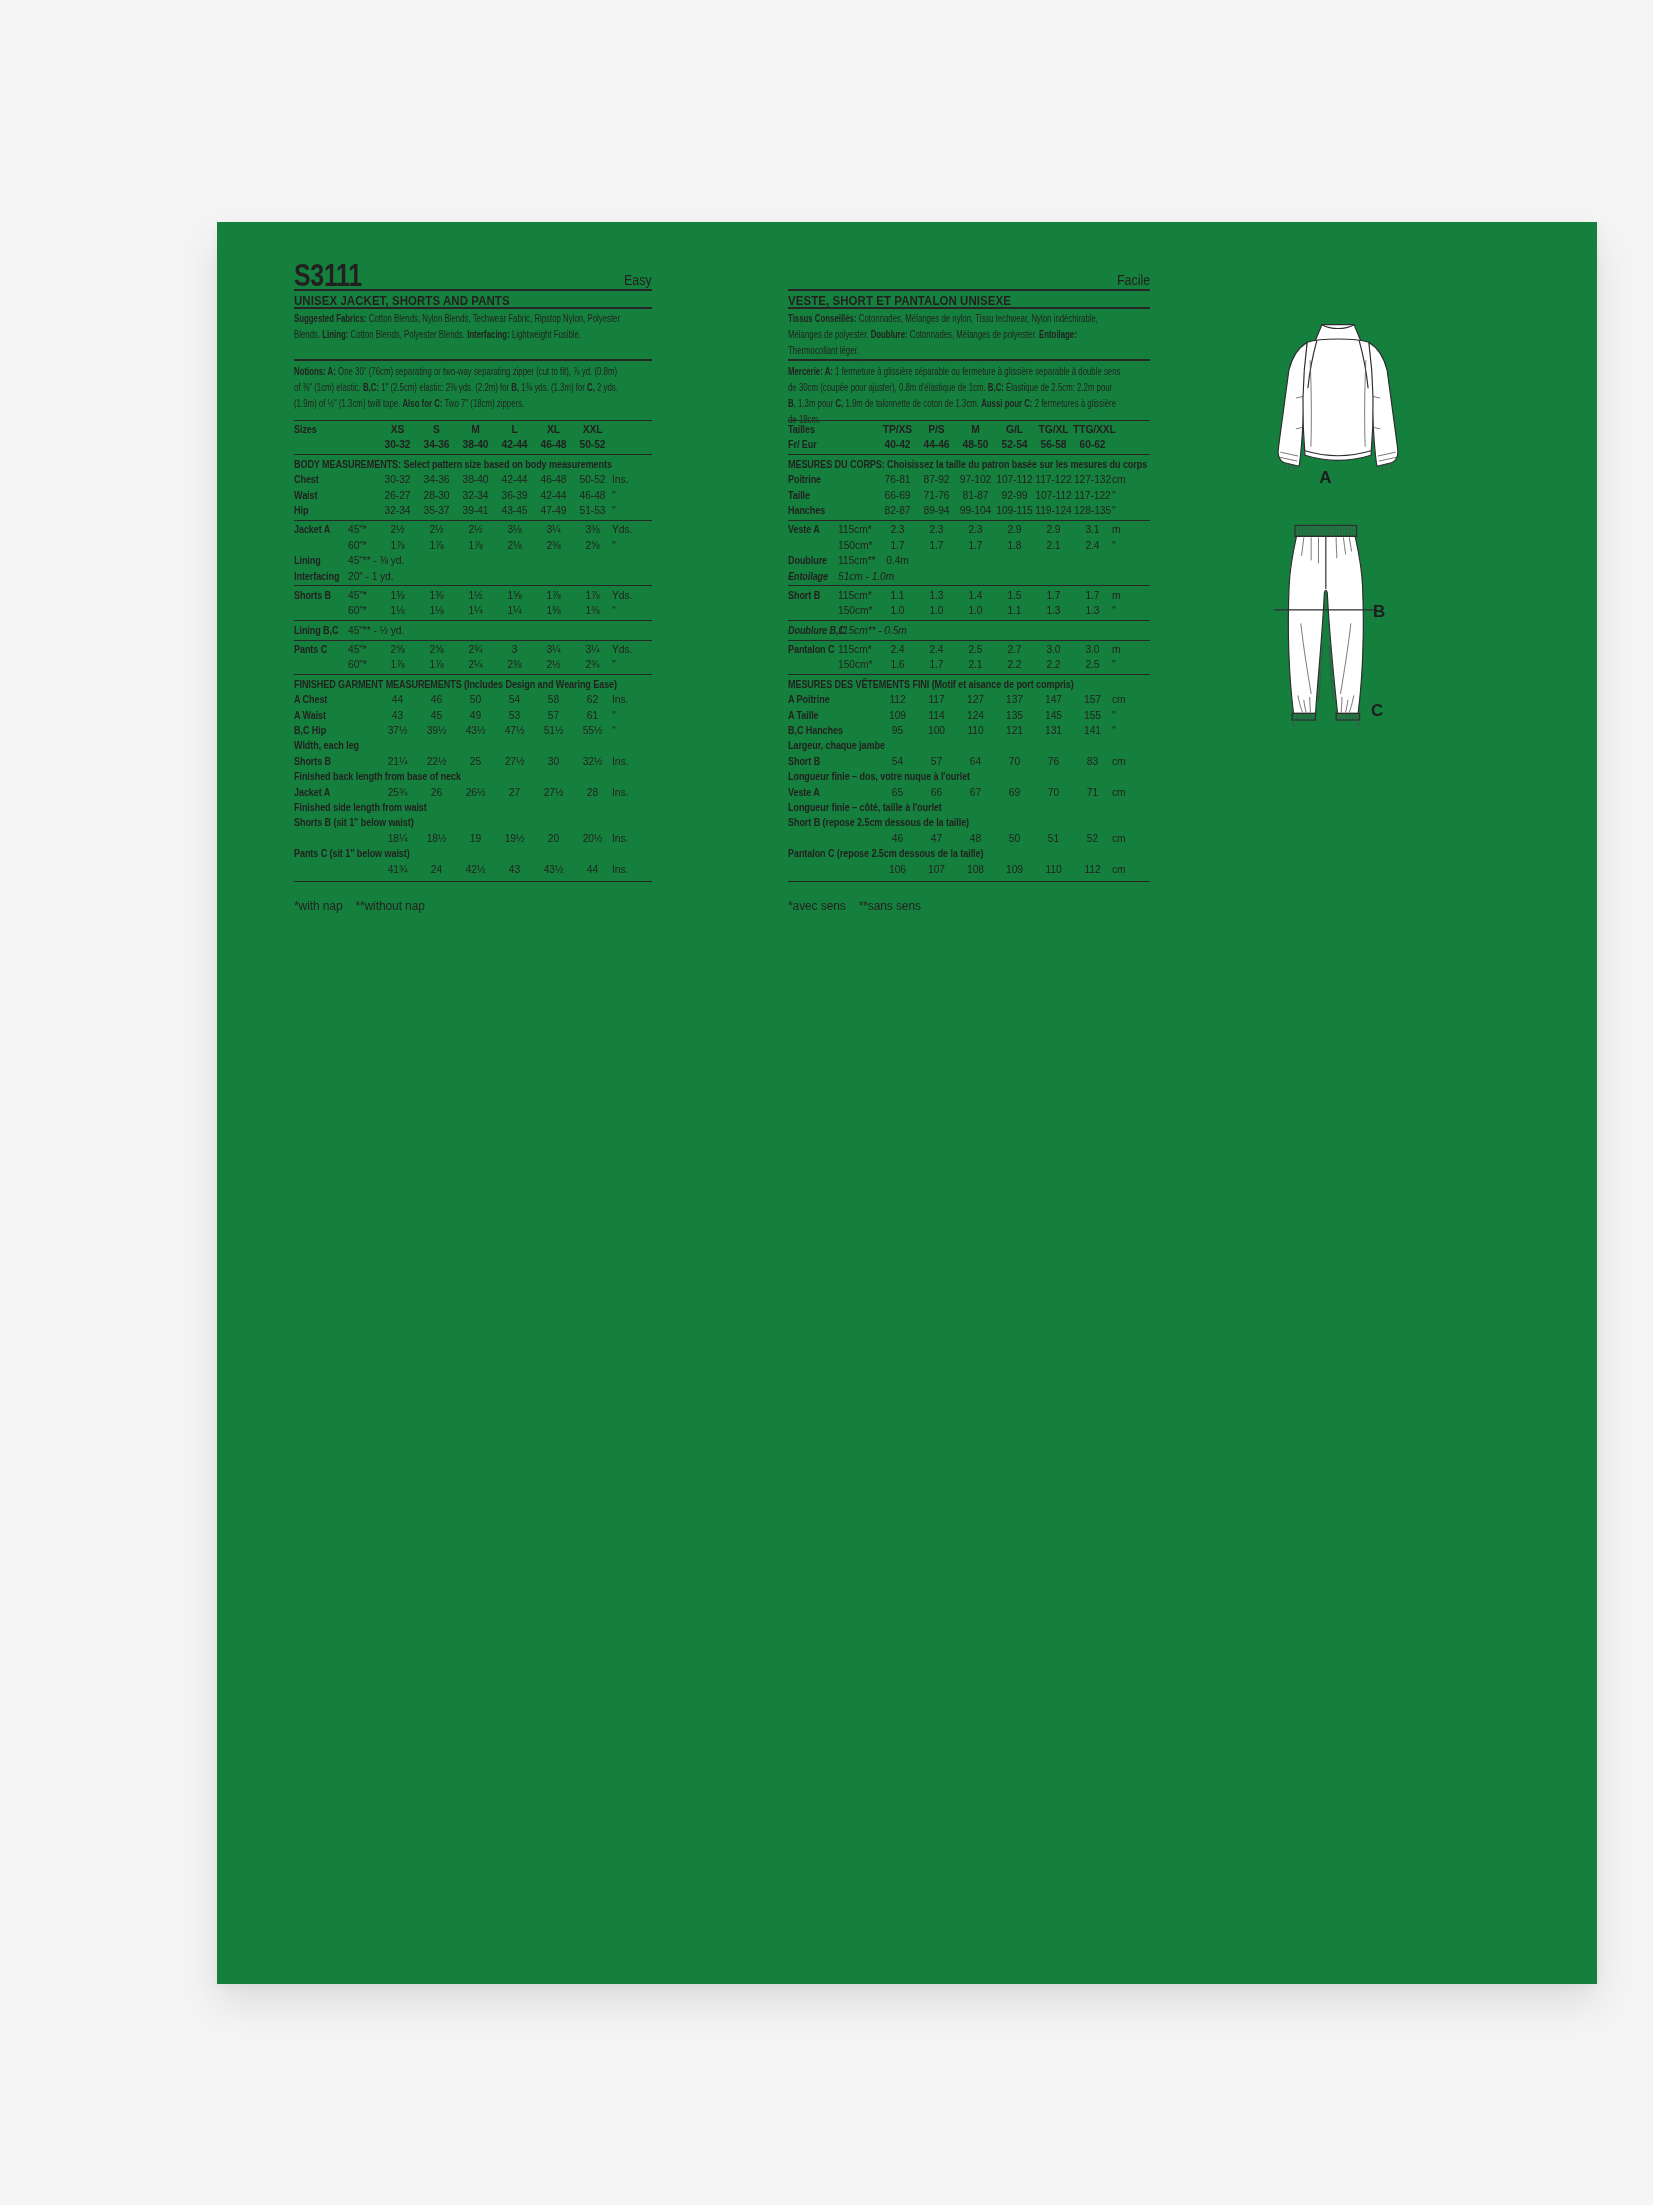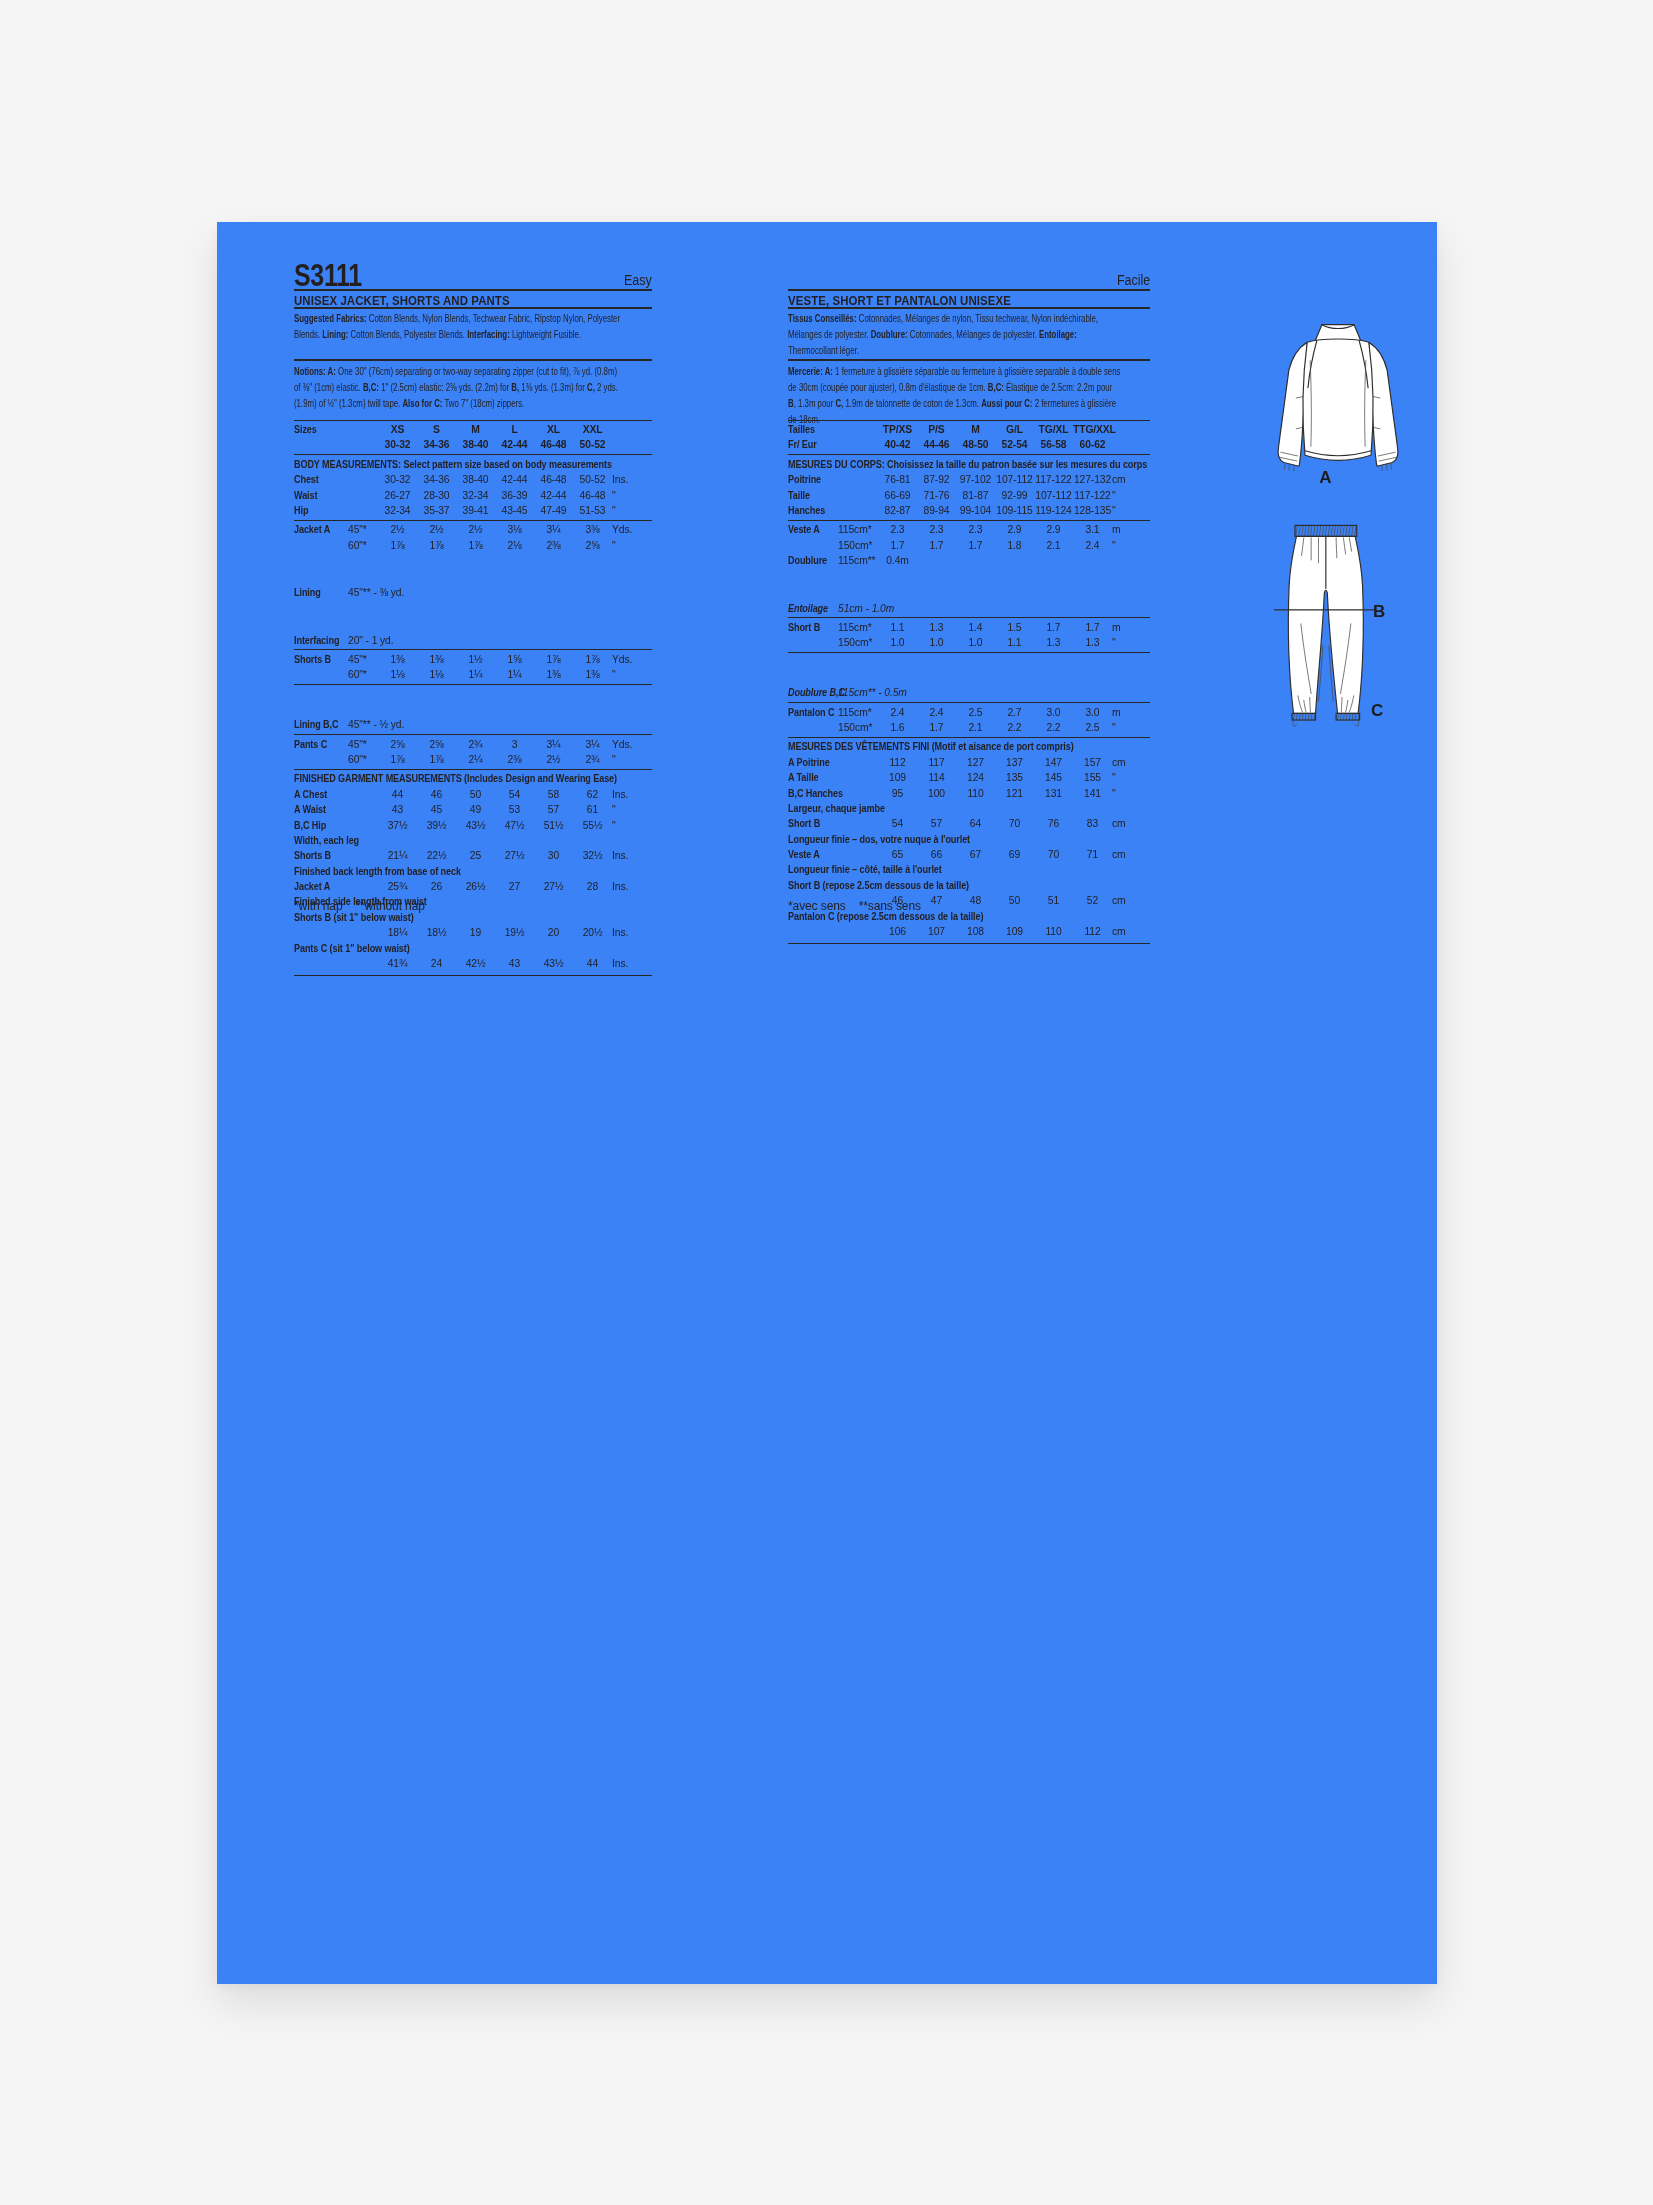--- a/index.html
+++ b/index.html
@@ -1,17 +1,17 @@
 <!DOCTYPE html>
 <html style="font-size:11.8px"><head>
 <meta charset="utf-8">
 <style>
   html,body{margin:0;padding:0;width:1654px;height:2205px;background:#f5f5f6;overflow:hidden;
             font-family:"Liberation Sans",sans-serif;color:#231f20;}
-  .paper{position:absolute;left:217px;top:222px;width:1220px;height:1762px;background:#3b82f6;
+  .paper{position:absolute;left:217px;top:222px;width:1380px;height:1762px;background:#15803d;
          box-shadow:0 19px 40px rgba(0,0,0,.10),0 2.9px 8.8px rgba(0,0,0,.05);}
   .col{position:absolute;top:0;height:809px;}
   #col-en{left:77px;width:358px;}
   #col-fr{left:571px;width:362px;}
   .code{position:absolute;top:35px;left:0;font-size:32px;font-weight:bold;letter-spacing:-0.4px;
         white-space:nowrap;transform:scaleX(.78);transform-origin:0 0;}
   .diff{position:absolute;top:50px;right:0;font-size:14.7px;white-space:nowrap;
         transform:scaleX(.85);transform-origin:100% 0;}
   .rule{position:absolute;left:0;right:0;height:1.5px;background:#262626;}
   .r-a{top:67px}.r-b{top:85px}.r-c{top:137px}
@@ -22,21 +22,21 @@
   .p-fab{top:89px}.p-not{top:142px}
   .pline{white-space:nowrap;}
   .b{font-weight:bold;}
   .tbl{position:absolute;top:196px;left:0;right:0;font-size:10.3px;letter-spacing:-0.1px;}
   .row{height:15.4px;line-height:15.4px;}
   .trule{border-top:1.3px solid #262626;margin:1.5px 0;}
   .trule2{border-top:1.9px solid #262626;margin:3.7px 0 0;}
   .thead,.labonly{font-weight:bold;white-space:nowrap;transform:scaleX(.88);transform-origin:0 50%;}
   .tgrid{display:grid;grid-template-columns:54px 30px repeat(6,39px) 1fr;}
   #col-fr .tgrid{grid-template-columns:50px 40px repeat(6,39px) 1fr;}
-  .tgrid2{display:grid;grid-template-columns:54px 1fr;margin-top:32px;}
+  .tgrid2{display:grid;grid-template-columns:54px 1fr;}
   #col-fr .tgrid2{grid-template-columns:50px 1fr;font-style:italic;}
   .lab{font-weight:bold;white-space:nowrap;transform:scaleX(.88);transform-origin:0 50%;}
   .sub,.txt{white-space:nowrap;}
   .v{text-align:center;white-space:nowrap;}
   .u{text-align:left;white-space:nowrap;}
   .bold .v{font-weight:bold;}
   .footnote{position:absolute;top:677px;left:0;font-size:12px;white-space:pre;letter-spacing:-0.1px;}
   .fig{position:absolute;}
   #fig-jacket{left:1044px;top:98px;width:154px;height:156px;}
   #fig-pants{left:1050px;top:299px;width:125px;height:213px;}

